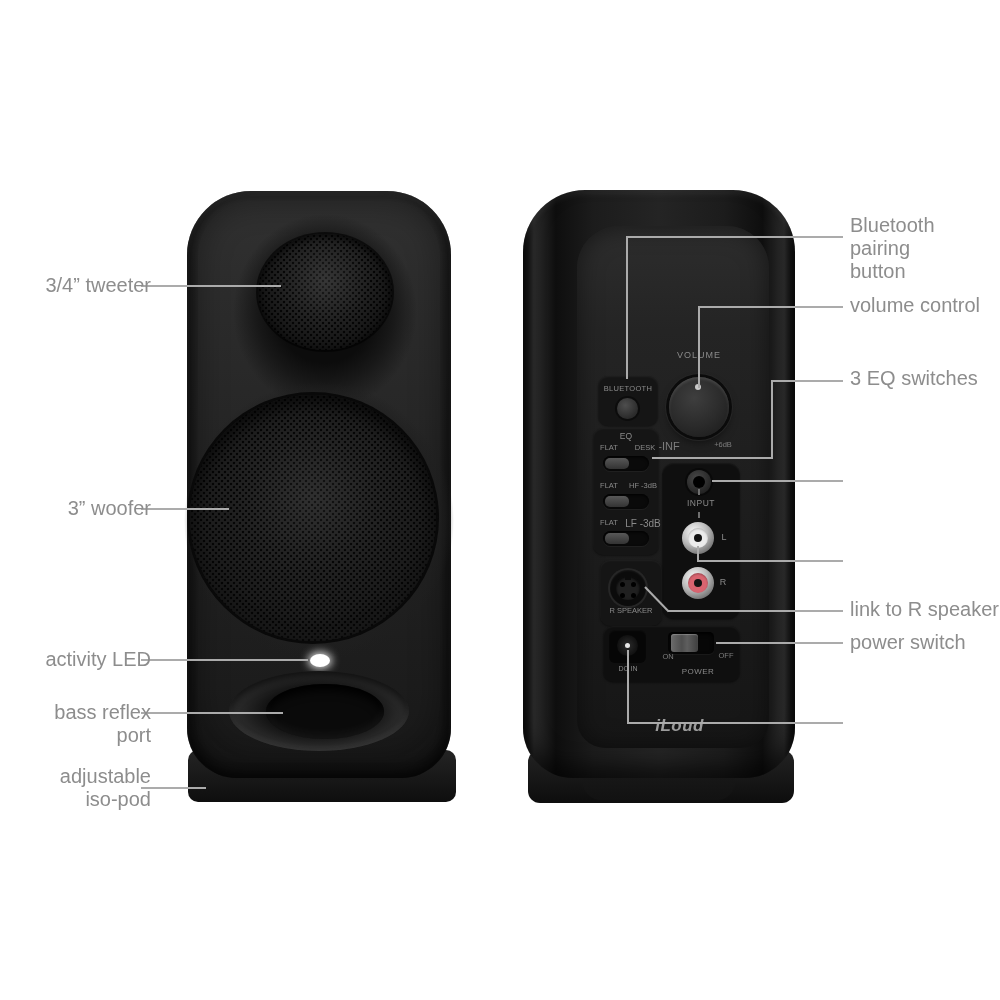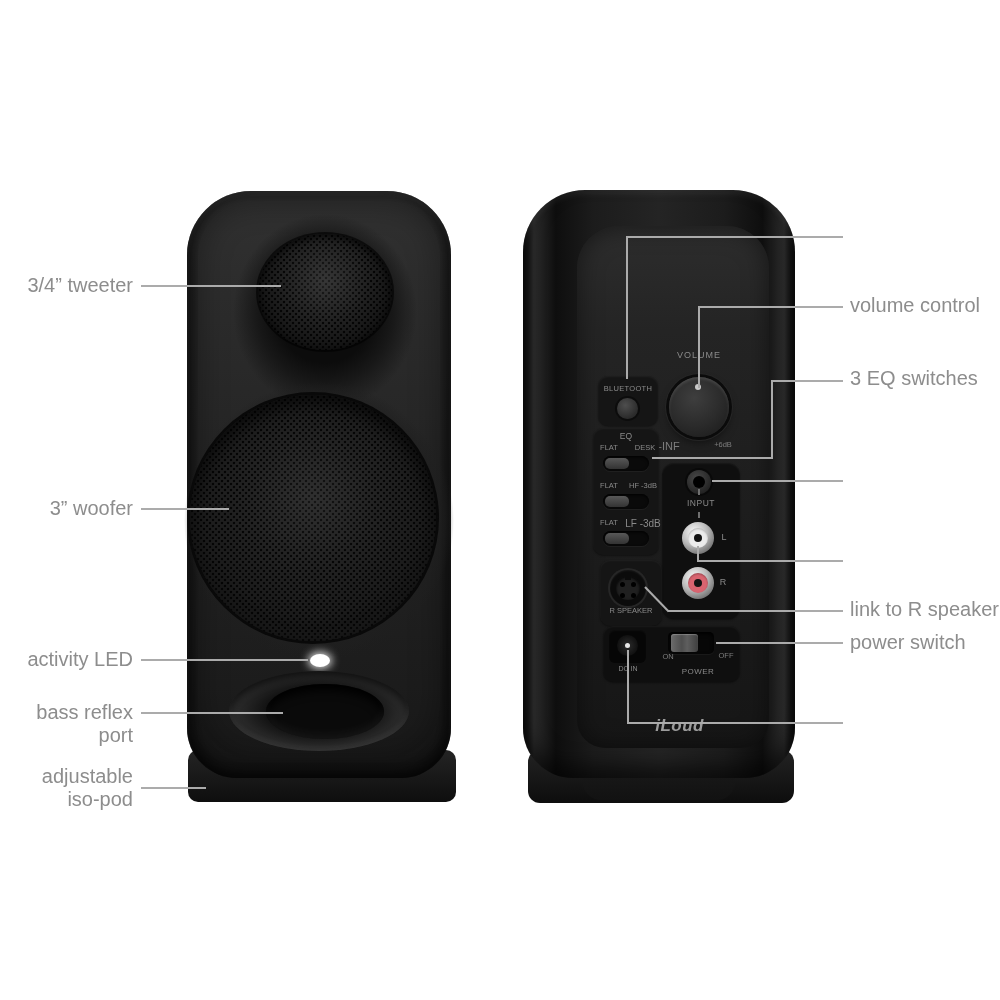--- a/index.html
+++ b/index.html
@@ -5,21 +5,21 @@
   html,body{margin:0;padding:0;background:#fff;}
   #canvas{position:relative;width:1000px;height:1000px;background:#ffffff;overflow:hidden;
           font-family:"Liberation Sans",sans-serif;}
   
   .cl-h{position:absolute;height:2px;background:var(--callout-line,#ababab);}
   .cl-v{position:absolute;width:2px;background:var(--callout-line,#ababab);}
   .cl-d{position:absolute;height:2px;background:var(--callout-line,#ababab);transform-origin:0 50%;}
   
   .lbl{position:absolute;color:var(--callout-text,#8d8d8d);font-size:20px;line-height:23px;
        white-space:pre-line;}
-  .lbl.r{text-align:right;}
+  .lbl.r{text-align:right;margin-left:18px;}
   
   .ptxt{position:absolute;color:#8a8a8a;font-weight:normal;text-align:center;}
   .dim{color:#7d7d7d;}
   .abs{position:absolute;}
   .round{border-radius:50%;}
   .mesh{background-color:#242424;
     background-image:
       radial-gradient(circle at 2px 2px,#060606 1.35px,transparent 1.6px),
       radial-gradient(circle at 2px 2px,#060606 1.35px,transparent 1.6px);
     background-size:6px 6px;background-position:0 0,3px 3px;}
@@ -183,18 +183,20 @@
   <div class="cl-v" style="left:627px;top:650px;height:74px;"></div>
   <div class="cl-h" style="left:627px;top:722px;width:216px;"></div>
 
   <div class="lbl r" style="left:0;top:274px;width:133px;">3/4” tweeter</div>
   <div class="lbl r" style="left:0;top:497px;width:133px;">3” woofer</div>
   <div class="lbl r" style="left:0;top:648px;width:133px;">activity LED</div>
   <div class="lbl r" style="left:0;top:765px;width:133px;">adjustable
 iso-pod</div>
   <div class="lbl r" style="left:0;top:701px;width:133px;">bass reflex port</div>
 
+  <div class="lbl" style="left:850px;top:214px;width:150px;">Bluetooth pairing
+button</div>
   <div class="lbl" style="left:850px;top:294px;width:150px;">volume control</div>
   <div class="lbl" style="left:850px;top:367px;width:150px;">3 EQ switches</div>
   <div class="lbl" style="left:850px;top:598px;width:150px;">link to R speaker</div>
   <div class="lbl" style="left:850px;top:631px;width:150px;">power switch</div>
 
 </div>
 
 </body></html>

